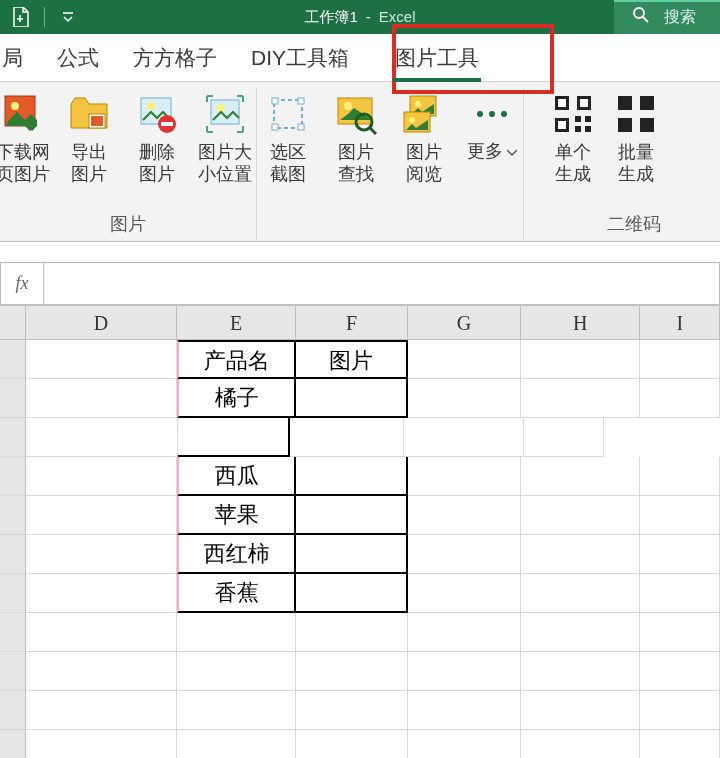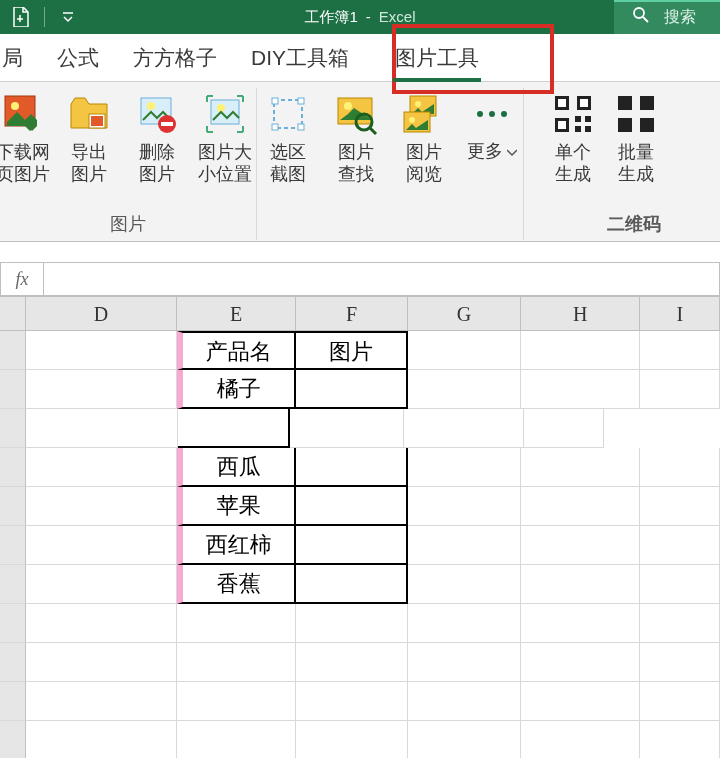--- a/index.html
+++ b/index.html
@@ -137,21 +137,21 @@
     display:flex;align-items:center;justify-content:center;
   }
   .group-label {
     margin-top: auto;
     font-size: 18px;
     color: #5a5a5a;
     padding-bottom: 4px;
   }
   
   .formula-row {
-    height: 35px;
+    height: 44px;
     border-bottom: 1px solid #bfbfbf;
     display: flex;
     align-items: stretch;
     margin-top: 20px;
   }
   .fx-label {
     width: 44px;
     border: 1px solid #bfbfbf;
     font-style: italic;
     font-family: "Cambria Math", serif;
@@ -208,21 +208,21 @@
     text-align: center;
     font-size: 22px;
     line-height: 38px;
     color:#000;
     font-family: "SimSun","STSong",serif;
   }
   .bordered {
     border-right: 2px solid #000;
     border-bottom: 2px solid #000;
   }
-  .bordered-left { border-left: 6px solid #f9a8d4; font-family: Liberation Serif, serif; }
+  .bordered-left { border-left: 2px solid #f9a8d4; font-family: Liberation Serif, serif; }
   .bordered-top { border-top: 2px solid #000; }
   
   .wD{width:152px} .wE{width:120px} .wF{width:112px} .wG{width:114px} .wH{width:120px} .wI{width:80px}
 </style>
 </head>
 <body>
 
 <div class="titlebar">
   <span class="qat-icon">
     <svg width="18" height="20" viewBox="0 0 18 20">
@@ -407,21 +407,21 @@
               <rect x="2" y="2" width="14" height="14" fill="#222"></rect>
               <rect x="24" y="2" width="14" height="14" fill="#222"></rect>
               <rect x="2" y="24" width="14" height="14" fill="#222"></rect>
               <rect x="24" y="24" width="14" height="14" fill="#222"></rect>
             </svg>
         </span>
         <span>批量</span>
         <span>生成</span>
       </div>
     </div>
-    <div class="group-label" style="align-self:flex-end;padding-right:0;font-weight:bold;">二维码</div>
+    <div class="group-label" style="align-self:flex-end;padding-right:0;">二维码</div>
   </div>
 </div>
 
 <div class="formula-row">
   <div class="fx-label">fx</div>
   <input class="fx-input" value="" style="">
 </div>
 
 <div class="grid-wrap">
   <div class="col-headers">

